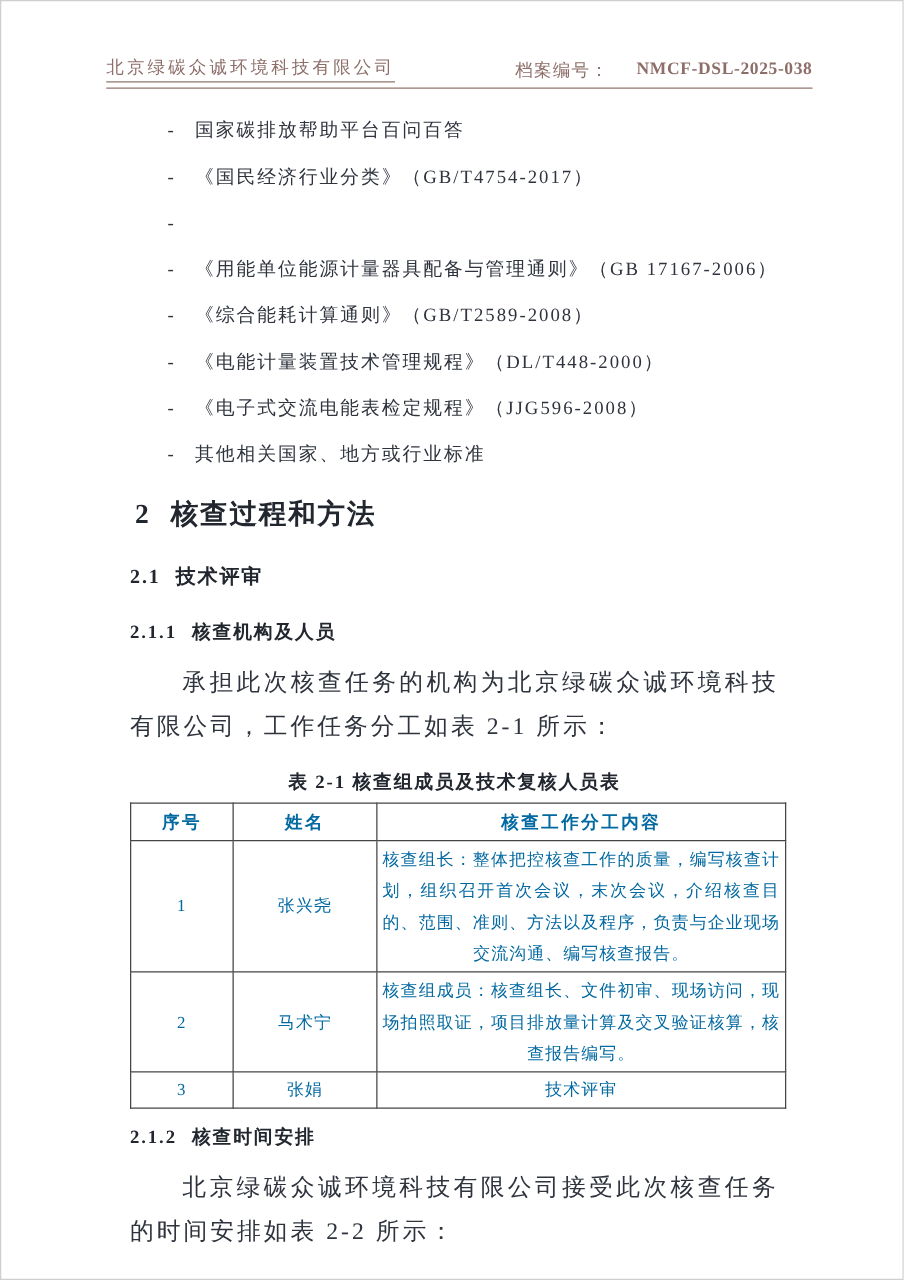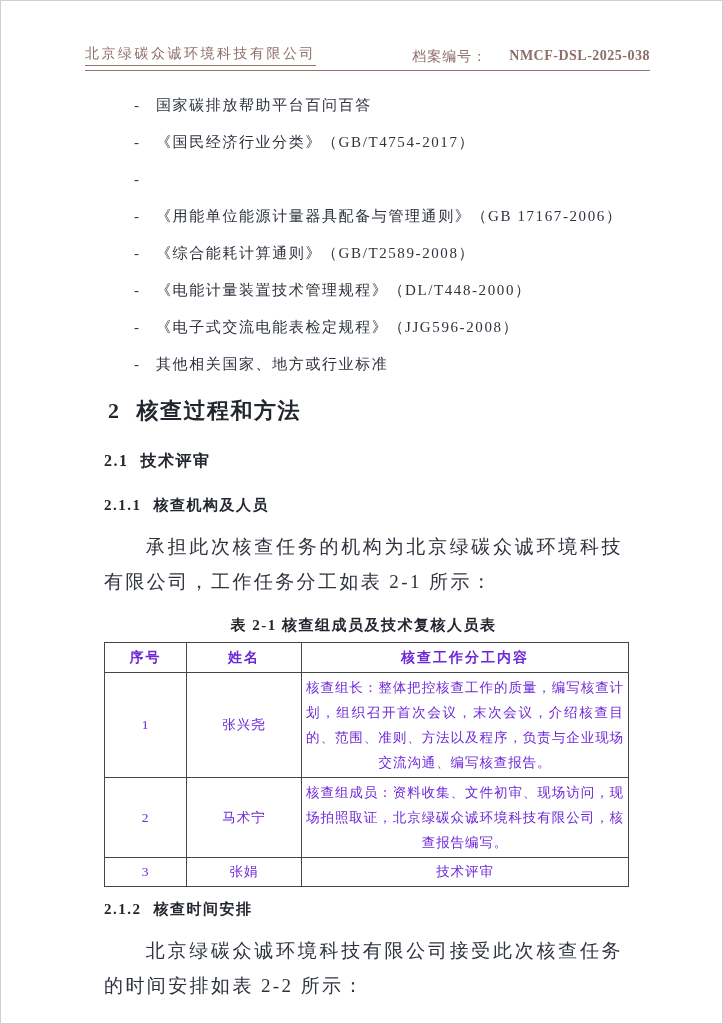--- a/index.html
+++ b/index.html
@@ -78,21 +78,21 @@
     font-weight: bold;
     font-size: 15px;
     letter-spacing: 1.5px;
     color: #22262e;
   }
   table.staff {
     width: 524px;
     border-collapse: collapse;
     table-layout: fixed;
     font-size: 13.5px;
-    color: #6d28d9;
+    color: #0369a1;
   }
   table.staff th, table.staff td {
     border: 1px solid #454545;
     padding: 2px 4px;
   }
   table.staff th {
     height: 25px;
     font-weight: bold;
     letter-spacing: 2px;
     font-size: 14px;
@@ -199,21 +199,21 @@
       </thead>
       <tbody>
         <tr>
           <td class="cell-no">1</td>
           <td class="cell-name">张兴尧</td>
           <td class="cell-duty">核查组长：整体把控核查工作的质量，编写核查计划，组织召开首次会议，末次会议，介绍核查目的、范围、准则、方法以及程序，负责与企业现场交流沟通、编写核查报告。</td>
         </tr>
         <tr>
           <td class="cell-no">2</td>
           <td class="cell-name">马术宁</td>
-          <td class="cell-duty">核查组成员：资料收集、文件初审、现场访问，现场拍照取证，北京绿碳众诚环境科技有限公司，核查报告编写。</td>
+          <td class="cell-duty">核查组成员：核查组长、文件初审、现场访问，现场拍照取证，项目排放量计算及交叉验证核算，核查报告编写。</td>
         </tr>
         <tr>
           <td class="cell-no">3</td>
           <td class="cell-name">张娟</td>
           <td class="cell-duty single">技术评审</td>
         </tr>
       </tbody>
     </table>
 
     <div class="h-l3" style="margin-top:13px;">

